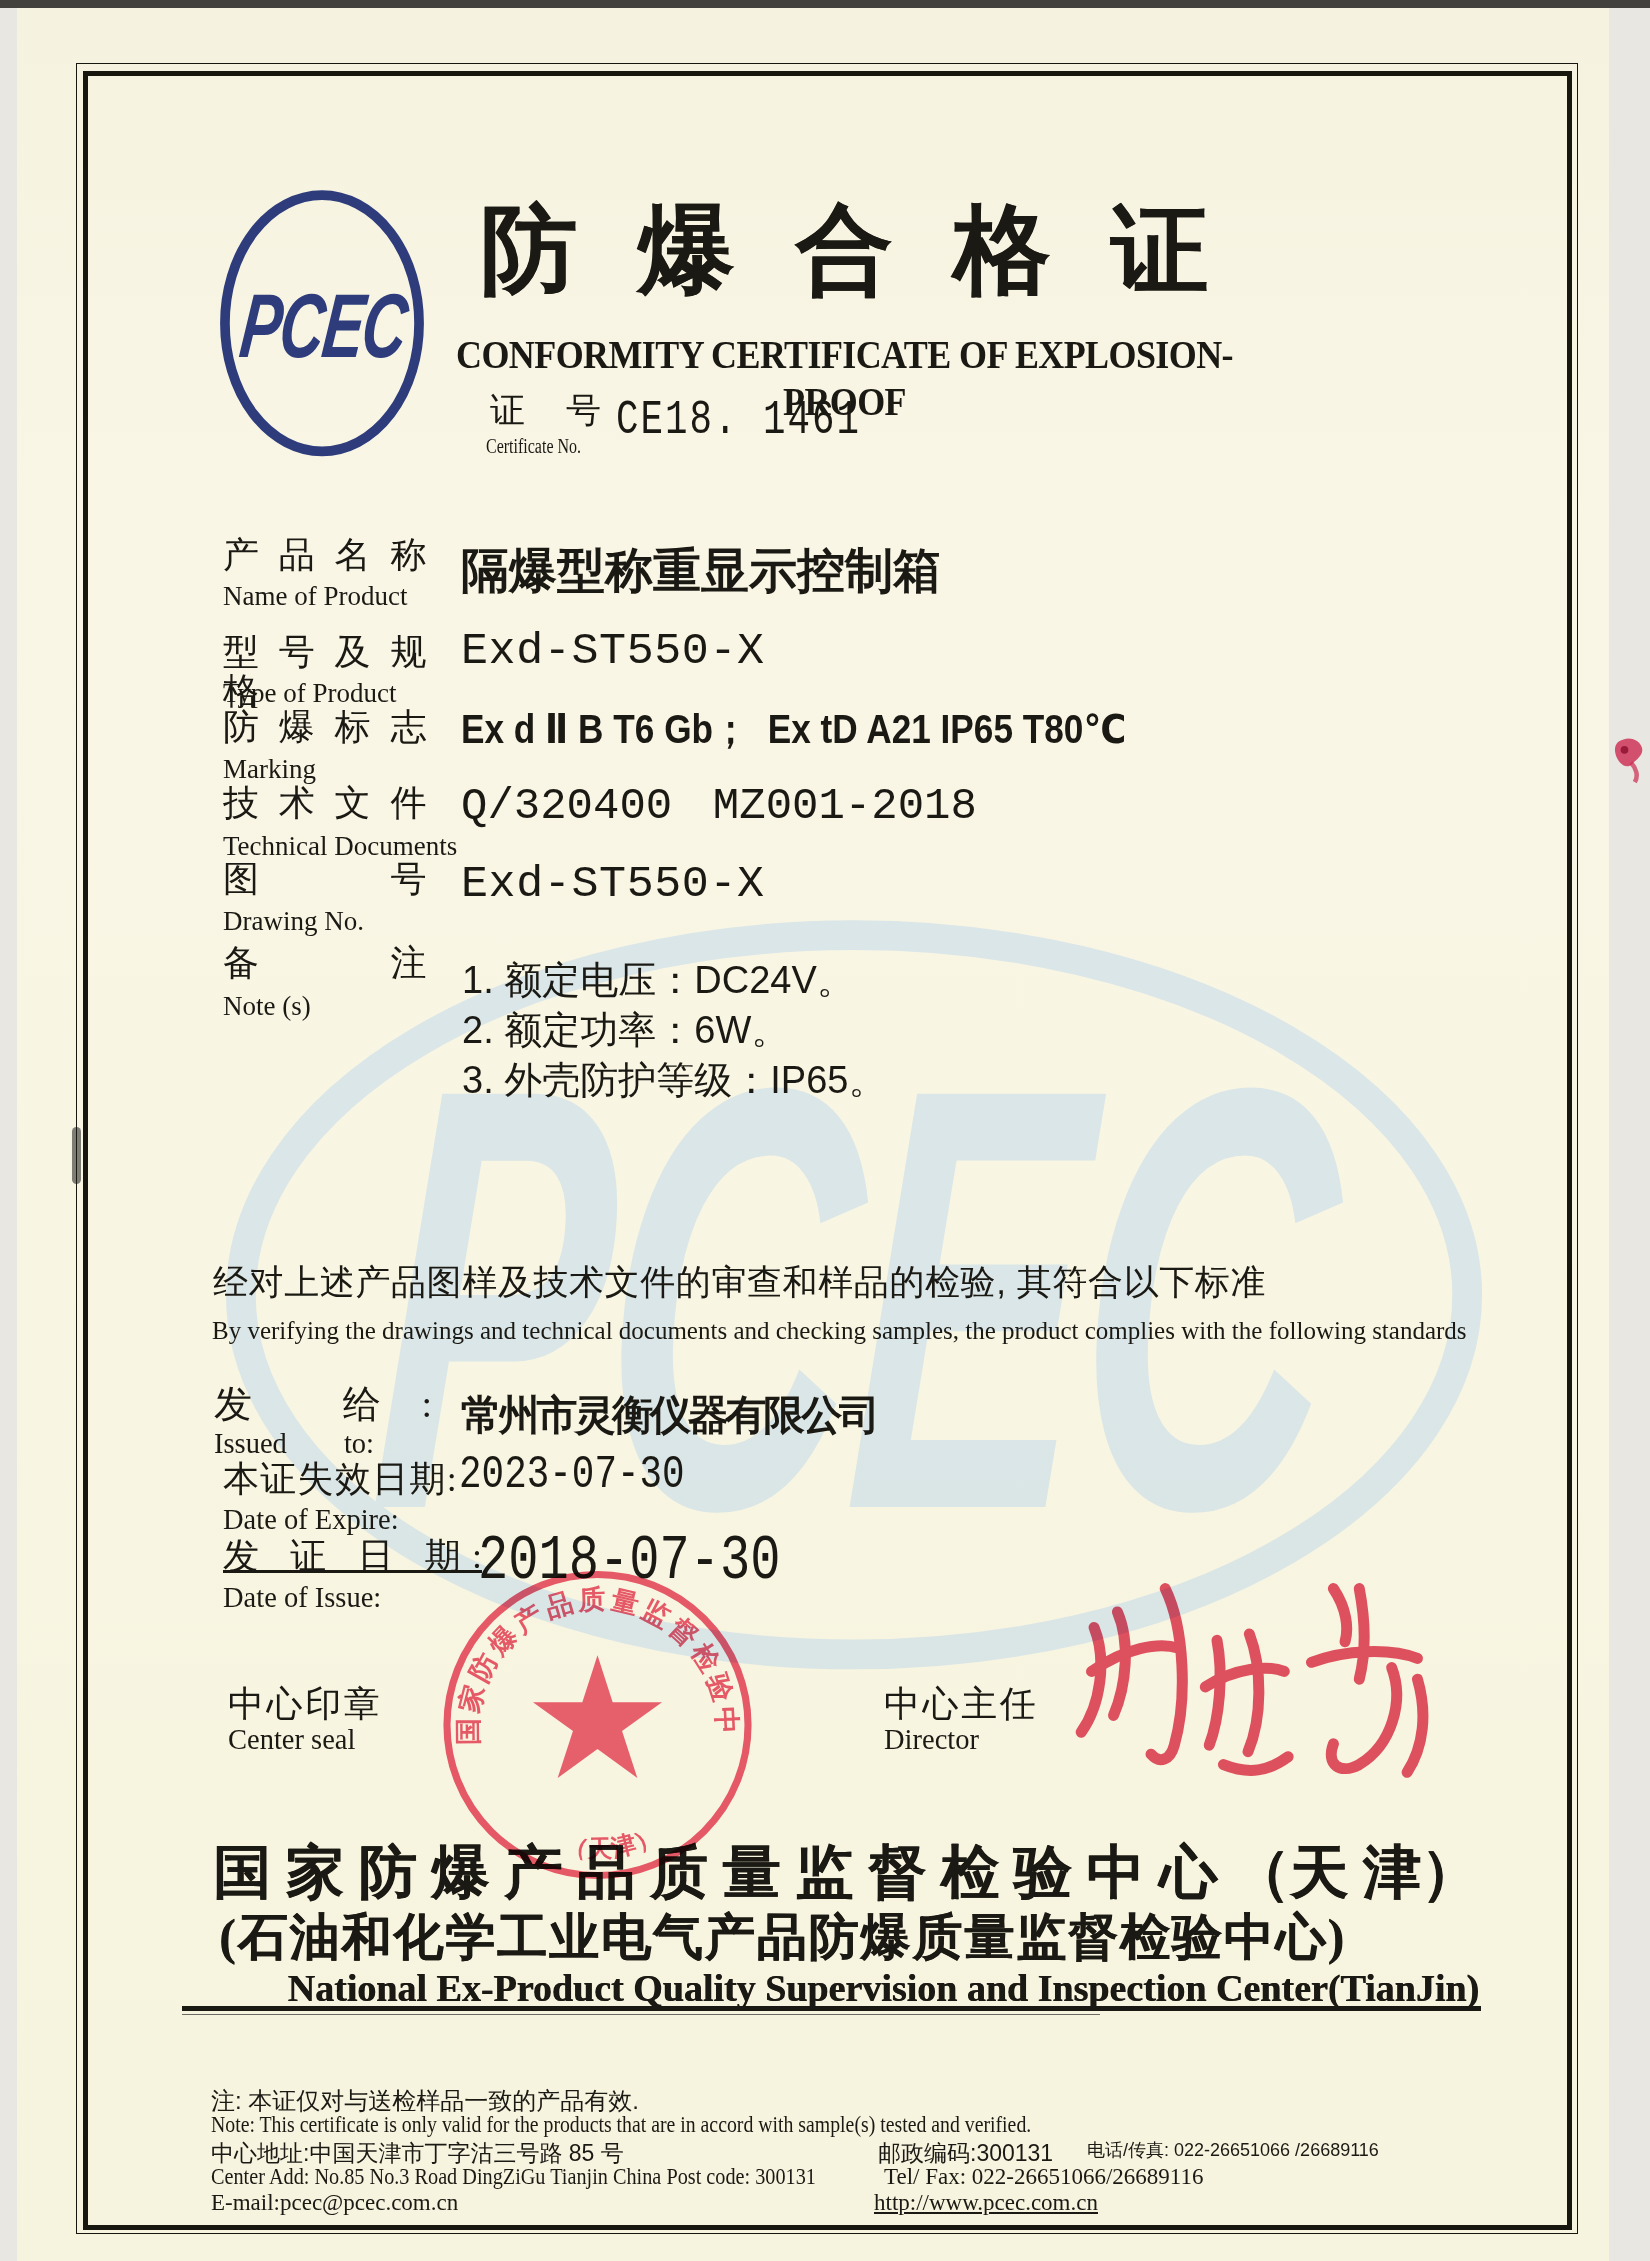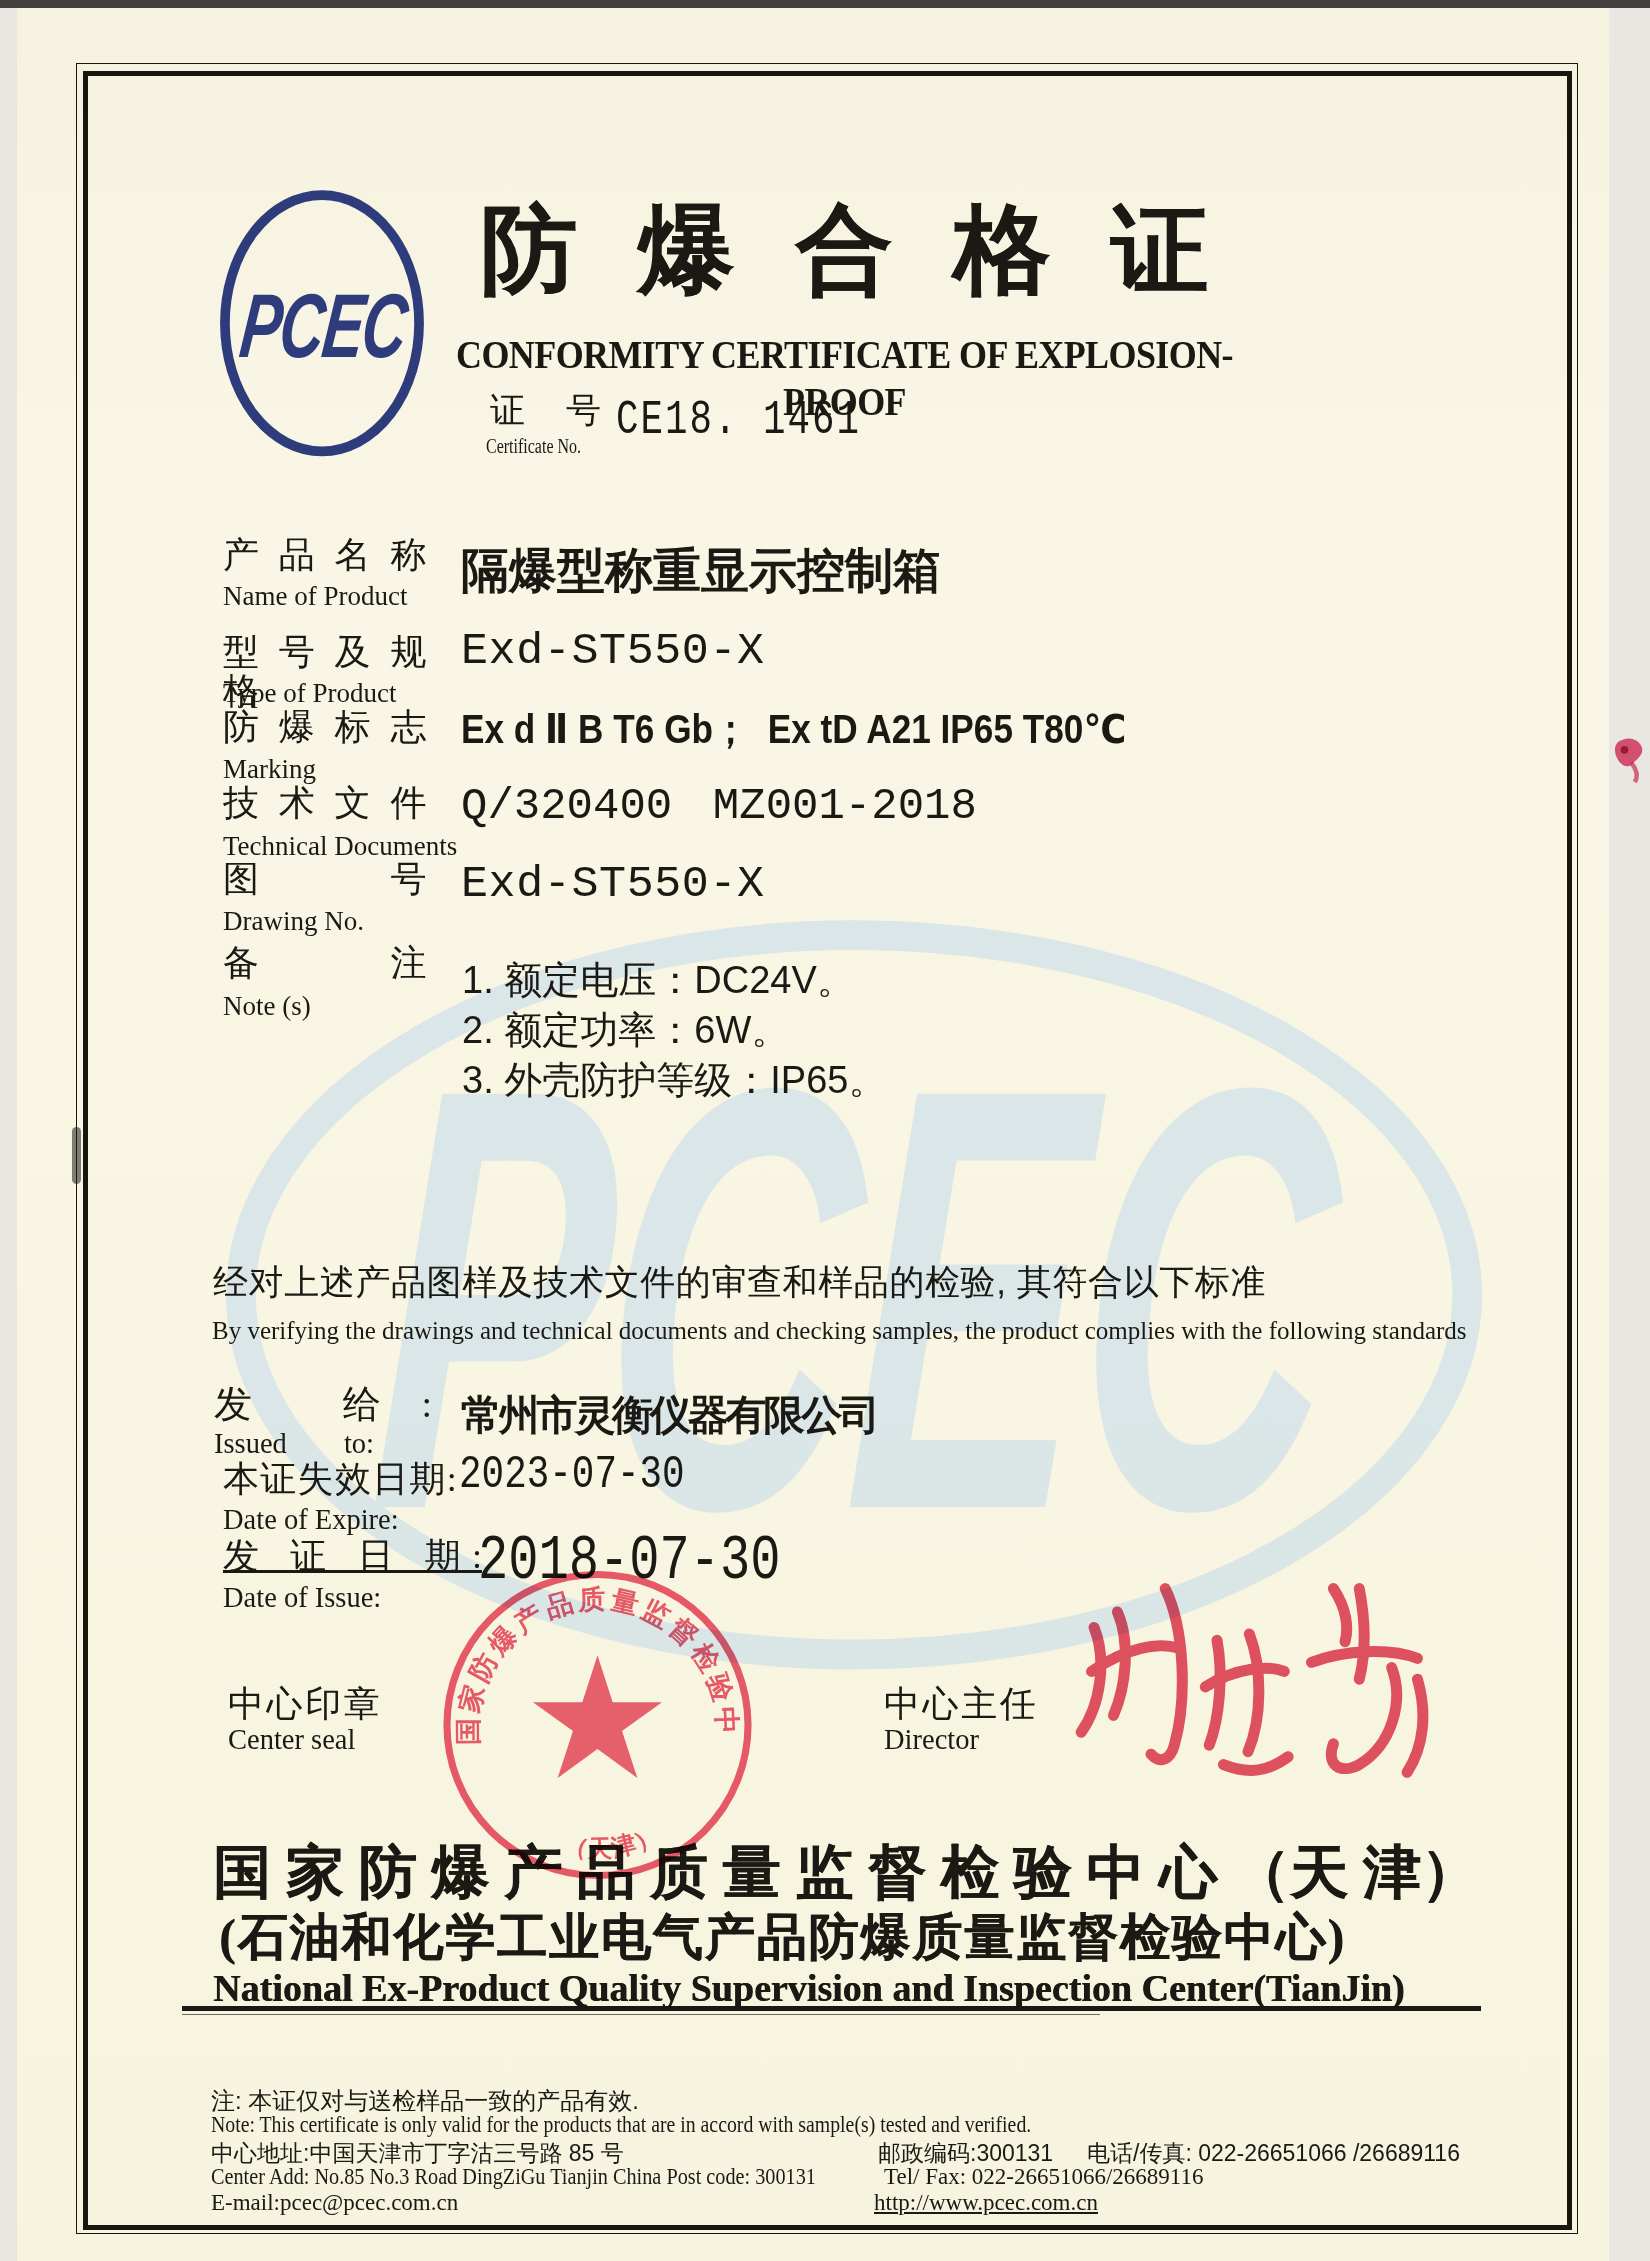--- a/index.html
+++ b/index.html
@@ -102,29 +102,29 @@
   <div class="abs serif" style="left:223px;top:1582px;font-size:28.5px;">Date of Issue:</div>
   <div class="abs mono" style="left:478px;top:1526px;font-size:63px;"><span class="squeeze" style="transform:scaleX(.8);">2018-07-30</span></div>
 
   <div class="abs serif" style="left:228px;top:1680px;font-size:36px;letter-spacing:2.6px;">中心印章</div>
   <div class="abs serif" style="left:228px;top:1724px;font-size:28.5px;">Center seal</div>
   <div class="abs serif" style="left:884px;top:1680px;font-size:36px;letter-spacing:2.6px;">中心主任</div>
   <div class="abs serif" style="left:884px;top:1724px;font-size:28.5px;">Director</div>
 
   <div class="abs serif org-bold jchars" style="left:213px;top:1834px;width:1266px;font-size:58px;">国 家 防 爆 产 品 质 量 监 督 检 验 中 心 （天 津）</div>
   <div class="abs serif org-bold" style="left:219px;top:1904px;font-size:50px;letter-spacing:1.9px;">(石油和化学工业电气产品防爆质量监督检验中心)</div>
-  <div class="abs serif org-bold" style="left:213px;top:1966px;width:1266px;text-align:left;font-size:38px;">National Ex-Product Quality Supervision and Inspection Center(TianJin)</div>
+  <div class="abs serif org-bold" style="left:213px;top:1966px;width:1266px;text-align:right;font-size:38px;">National Ex-Product Quality Supervision and Inspection Center(TianJin)</div>
   <div class="abs rule" style="left:182px;top:2006px;width:1299px;height:4.5px;"></div>
   <div class="abs" style="left:182px;top:2014px;width:918px;height:1.3px;background:#6b6a64;"></div>
 
   <div class="abs sans" style="left:211px;top:2085px;font-size:24px;">注: 本证仅对与送检样品一致的产品有效.</div>
   <div class="abs serif" style="left:211px;top:2112px;font-size:23px;"><span class="squeeze" style="transform:scaleX(.86);">Note: This certificate is only valid for the products that are in accord with sample(s) tested and verified.</span></div>
   <div class="abs sans" style="left:211px;top:2138px;font-size:23px;">中心地址:中国天津市丁字沽三号路 85 号</div>
   <div class="abs sans" style="left:878px;top:2138px;font-size:23px;">邮政编码:300131</div>
-  <div class="abs sans" style="left:1087px;top:2138px;font-size:23px;">电话/传真: 022-26651066 /26689116</div>
+  <div class="abs sans" style="left:1087px;top:2138px;font-size:18px;">电话/传真: 022-26651066 /26689116</div>
   <div class="abs serif" style="left:211px;top:2164px;font-size:23px;"><span class="squeeze" style="transform:scaleX(.88);">Center Add: No.85 No.3 Road DingZiGu Tianjin China Post code: 300131</span></div>
   <div class="abs serif" style="left:884px;top:2164px;font-size:23px;">Tel/ Fax: 022-26651066/26689116</div>
   <div class="abs serif" style="left:211px;top:2190px;font-size:23px;">E-mail:pcec@pcec.com.cn</div>
   <div class="abs serif" style="left:874px;top:2190px;font-size:23px;text-decoration:underline;">http://www.pcec.com.cn</div>
 
   <svg class="abs sealsvg" style="left:436px;top:1558px;" width="323" height="334" viewBox="0 0 500 516">
     <defs>
       <path id="sealArcTop" d="M 68,302 A 186,186 0 1 1 432,302"></path>
       <path id="sealArcBottom" d="M 128,408 A 172,172 0 0 0 400,380"></path>
     </defs>

